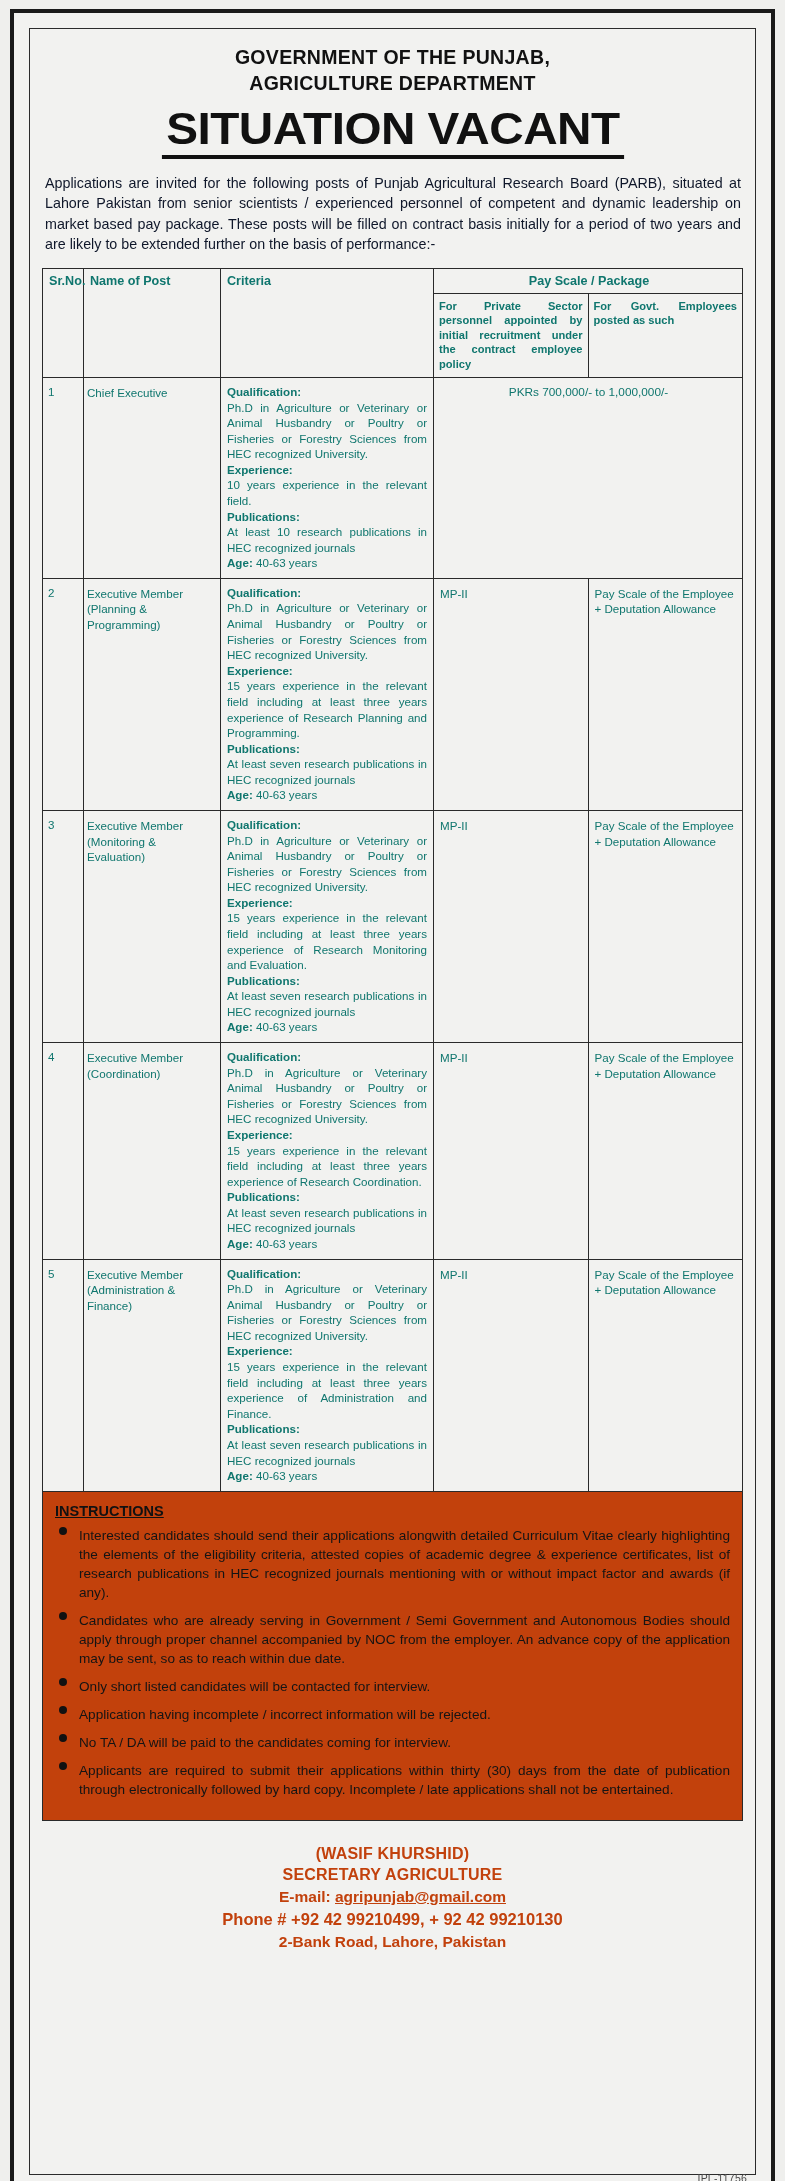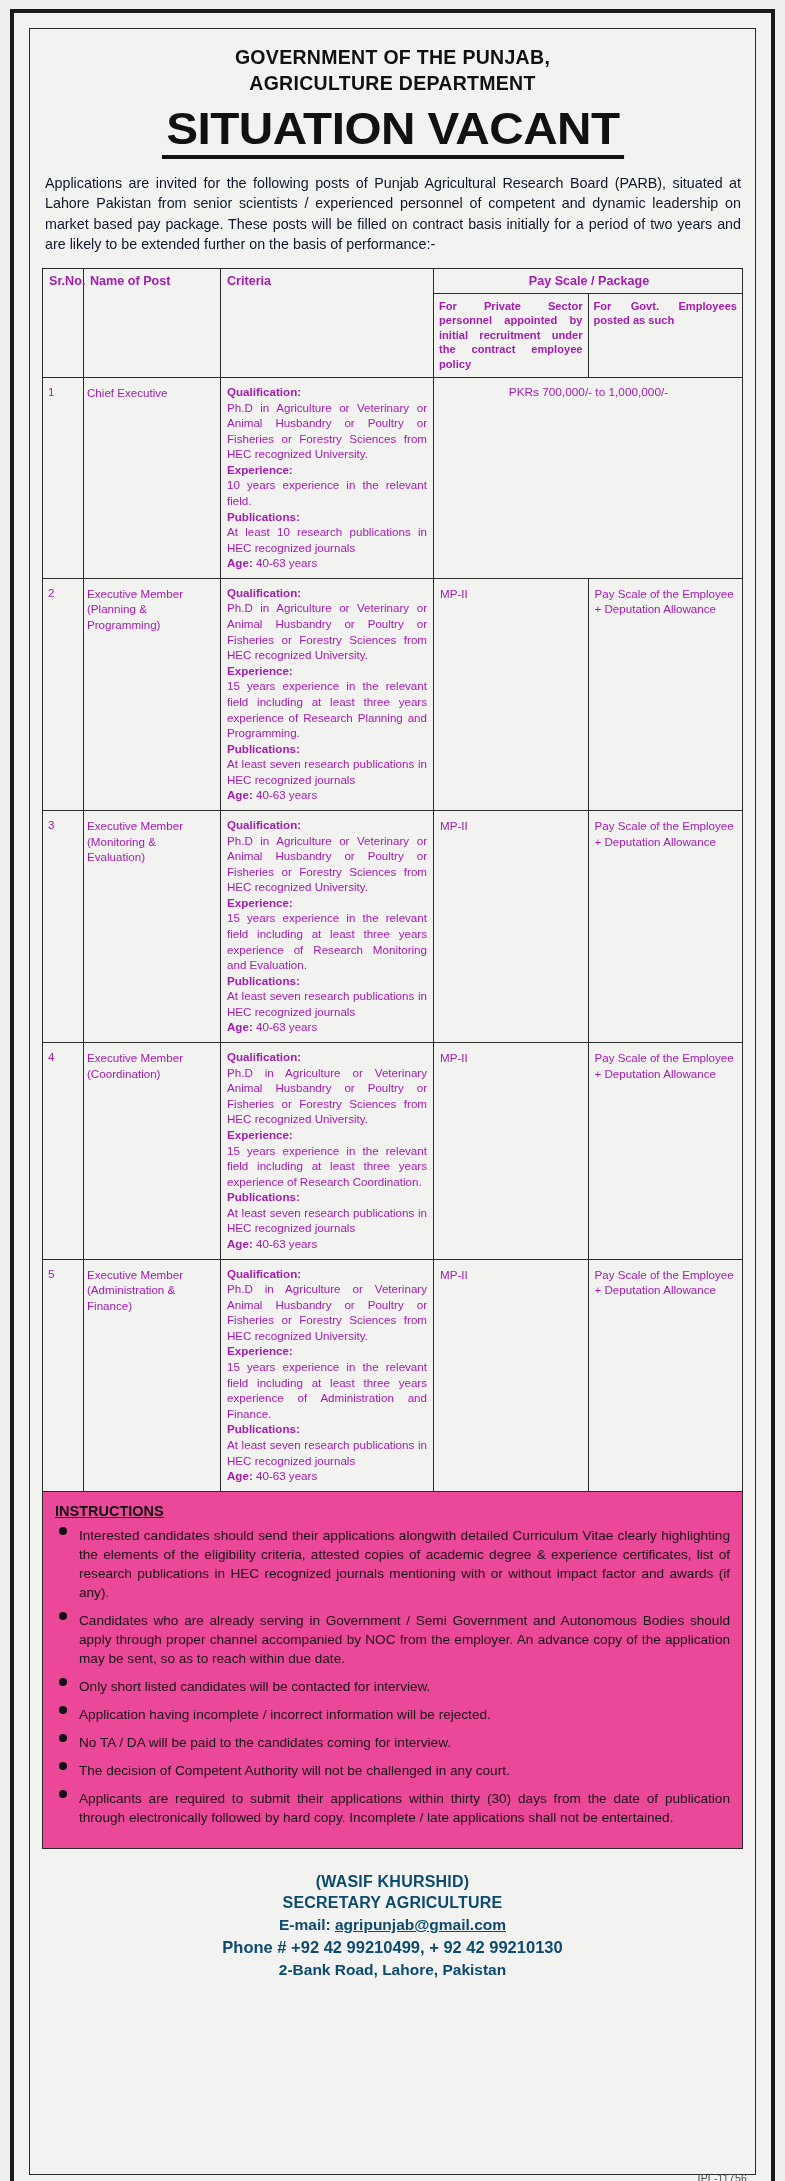--- a/index.html
+++ b/index.html
@@ -74,21 +74,21 @@
   
   table.jobs {
     width: 100%;
     border-collapse: collapse;
     margin-top: 11px;
     table-layout: fixed;
   }
   table.jobs th, table.jobs td {
     border: 1px solid #2a2a2a;
     vertical-align: top;
-    color: #a21caf;
+    color: #0f766e;
     margin-top: 29px;
   }
   .th-main {
     font-size: 12.6px;
     font-weight: bold;
     padding: 5px 4px 5px 6px;
     text-align: left;
     background: #f2f2f0;
   }
   .th-center { text-align: center; }
@@ -147,21 +147,21 @@
     margin: 0;
   }
   .age-line { margin-top: 0; }
   .age-line b { font-weight: bold; }
 
   
   .instructions-box {
     border: 1px solid #2a2a2a;
     border-top: none;
     padding: 10px 12px 12px 12px;
-    background: #ec4899;
+    background: #c2410c;
   }
   .instr-title {
     font-weight: bold;
     font-size: 14.5px;
     text-decoration: underline;
     color: #111;
     margin-bottom: 7px;
     display: inline-block;
   }
   ul.instr-list {
@@ -186,21 +186,21 @@
     height: 8px;
     background: #111;
     border-radius: 50%;
     display: inline-block;
   }
 
   
   .footer {
     text-align: center;
     margin-top: 24px;
-    color: #0c4a6e;
+    color: #c2410c;
   }
   .f-name {
     font-weight: bold;
     font-size: 16px;
     letter-spacing: 0.2px;
   }
   .f-role {
     font-weight: bold;
     font-size: 16px;
     margin-top: 3px;
@@ -339,21 +339,20 @@
       </table>
 
       <div class="instructions-box">
         <div class="instr-title">INSTRUCTIONS</div>
         <ul class="instr-list" id="instr-list">
             <li><span class="bullet"></span><span>Interested candidates should send their applications alongwith detailed Curriculum Vitae clearly highlighting the elements of the eligibility criteria, attested copies of academic degree &amp; experience certificates, list of research publications in HEC recognized journals mentioning with or without impact factor and awards (if any).</span></li>
             <li><span class="bullet"></span><span>Candidates who are already serving in Government / Semi Government and Autonomous Bodies should apply through proper channel accompanied by NOC from the employer. An advance copy of the application may be sent, so as to reach within due date.</span></li>
             <li><span class="bullet"></span><span>Only short listed candidates will be contacted for interview.</span></li>
             <li><span class="bullet"></span><span>Application having incomplete / incorrect information will be rejected.</span></li>
             <li><span class="bullet"></span><span>No TA / DA will be paid to the candidates coming for interview.</span></li>
-            <li><span class="bullet"></span><span>The decision of Competent Authority will not be challenged in any court.</span></li>
             <li><span class="bullet"></span><span>Applicants are required to submit their applications within thirty (30) days from the date of publication through electronically followed by hard copy. Incomplete / late applications shall not be entertained.</span></li>
           </ul>
       </div>
 
       <div class="footer">
         <div class="f-name">(WASIF KHURSHID)</div>
         <div class="f-role">SECRETARY AGRICULTURE</div>
         <div class="f-email">
           <span>E-mail:</span>
           <span class="mail-addr">agripunjab@gmail.com</span>

